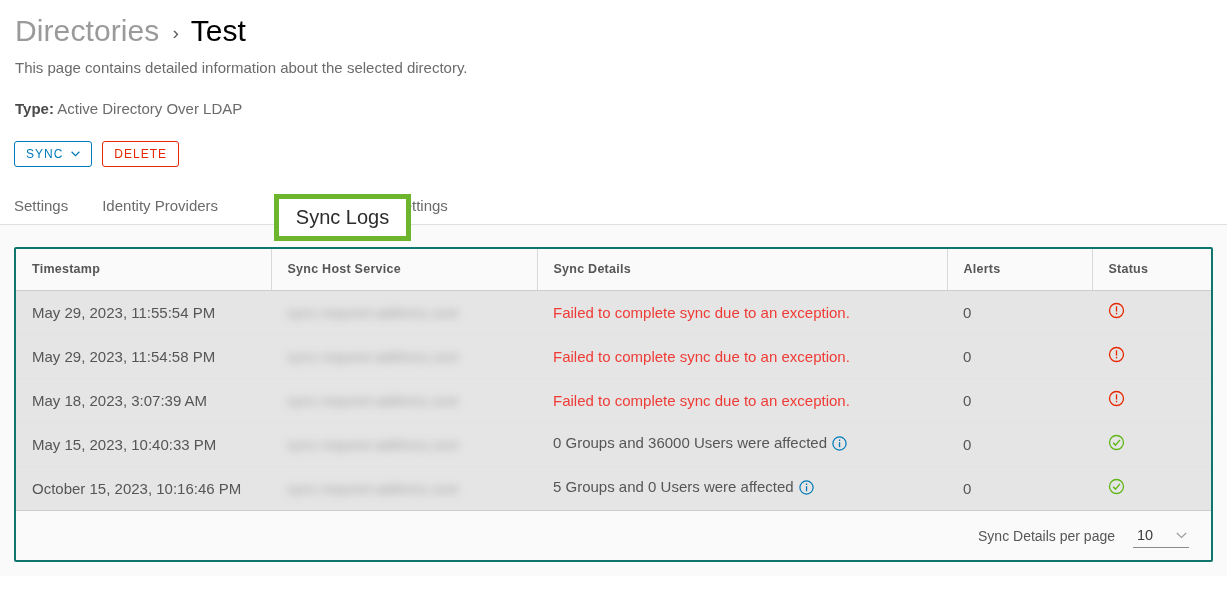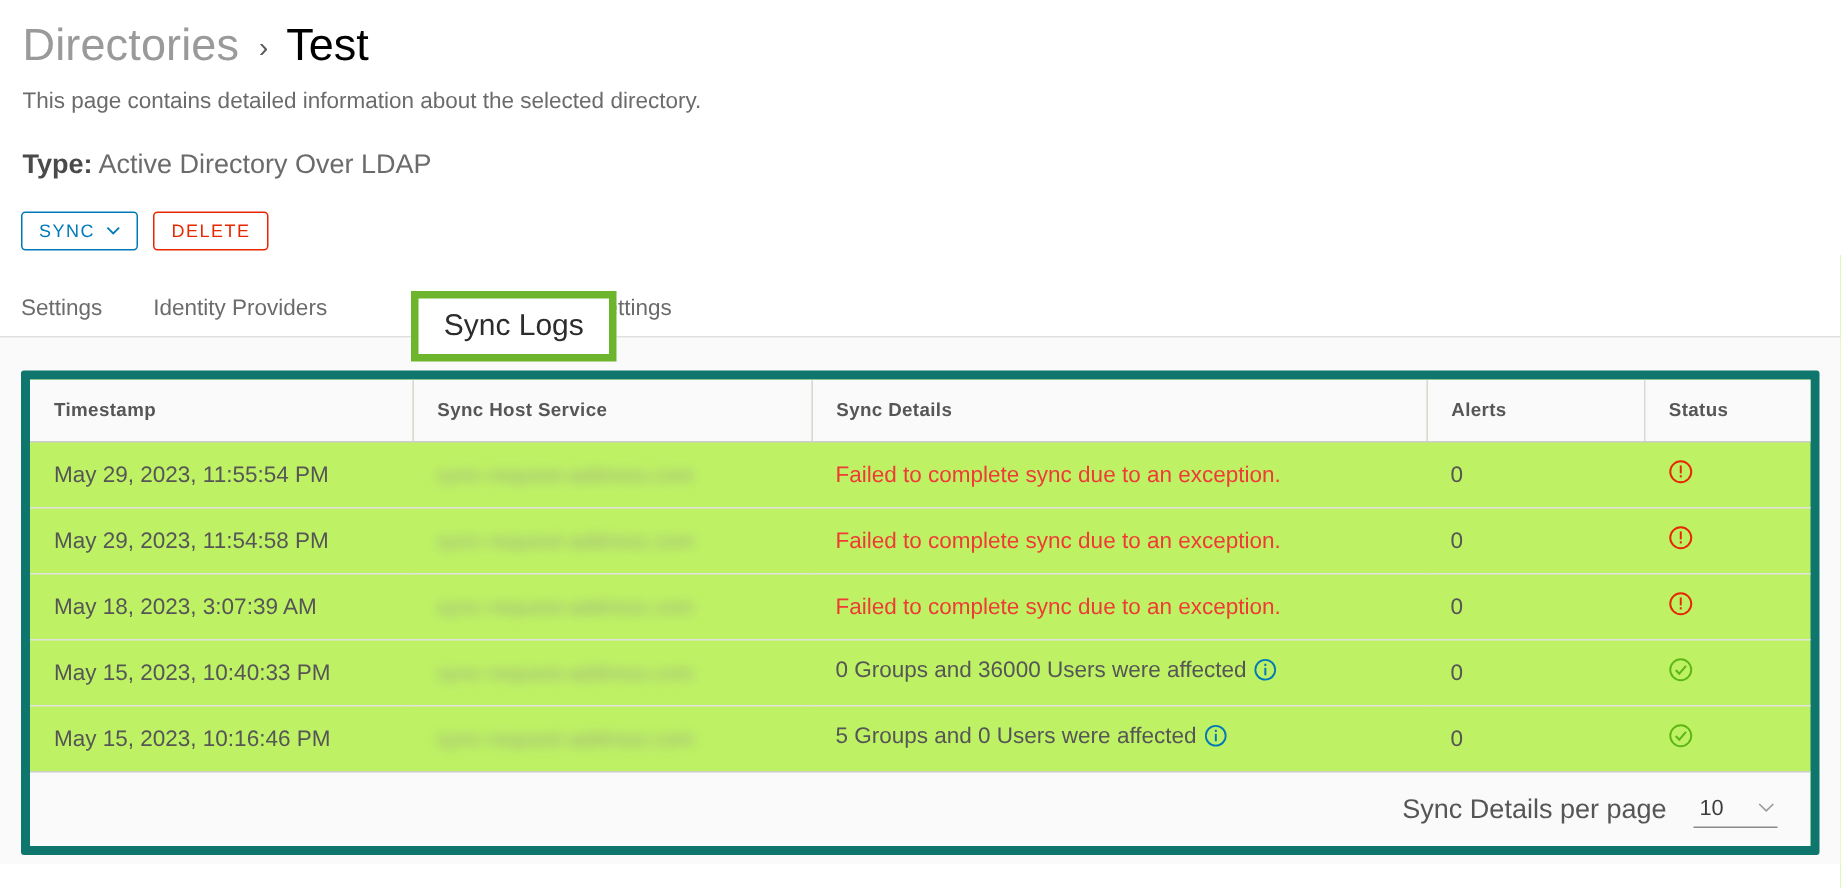--- a/index.html
+++ b/index.html
@@ -49,21 +49,21 @@
   }
 
   
   .page-desc {
     font-size: 15px;
     color: #6b6b6b;
     padding: 17px 0 0 15px;
     line-height: 18px;
   }
   .type-line {
-    font-size: 18px;
+    font-size: 15px;
     color: #6b6b6b;
     padding: 23px 0 0 15px;
     line-height: 18px;
   }
   .type-label {
     font-weight: bold;
     color: #4a4a4a;
   }
 
   
@@ -151,23 +151,23 @@
   
   .content {
     background: #fafafa;
     height: 351px;
     padding: 22px 14px 0 14px;
     box-sizing: border-box;
   }
 
   
   .table-wrap {
-    border: 6px solid #0f766e;
+    border: 2px solid #0f766e;
     border-radius: 2px;
-    background: #bef264;
+    background: #e5e5e5;
     overflow: hidden;
   }
   table.datagrid {
     width: 100%;
     border-collapse: collapse;
     table-layout: fixed;
   }
   table.datagrid th {
     background: #fafafa;
     font-size: 12.5px;
@@ -241,21 +241,21 @@
     background: #fafafa;
     border-top: 1px solid #cccccc;
     height: 50px;
     display: flex;
     align-items: center;
     justify-content: flex-end;
     padding-right: 22px;
     box-sizing: border-box;
   }
   .per-page-label {
-    font-size: 18px;
+    font-size: 14px;
     color: #565656;
     margin-right: 18px;
   }
   .per-page-select {
     display: inline-flex;
     align-items: center;
     justify-content: space-between;
     width: 56px;
     height: 25px;
     border-bottom: 1px solid #8a8a8a;
@@ -384,21 +384,21 @@
                     <rect x="6.9" y="6.2" width="1.3" height="5" fill="#0079b8"></rect>
                     <rect x="6.9" y="3.5" width="1.3" height="1.5" fill="#0079b8"></rect>
                   </svg></span></td>
               <td>0</td>
               <td><span class="status-icon"><svg width="17" height="17" viewBox="0 0 17 17" aria-hidden="true">
                     <circle cx="8.5" cy="8.5" r="7" fill="none" stroke="#5eb715" stroke-width="1.3"></circle>
                     <path d="M5.2 8.7 L7.5 11.1 L12 5.9" fill="none" stroke="#5eb715" stroke-width="1.4"></path>
                   </svg></span></td>
             </tr>
             <tr>
-              <td>May 15, 2023, 10:16:46 PM</td>
+              <td>October 15, 2023, 10:16:46 PM</td>
               <td><span class="host-redacted">sync-request-address.com</span></td>
               <td><span class="detail-ok">5 Groups and 0 Users were affected</span><span class="info-icon"><svg width="15" height="15" viewBox="0 0 15 15" aria-hidden="true">
                     <circle cx="7.5" cy="7.5" r="6.6" fill="none" stroke="#0079b8" stroke-width="1.2"></circle>
                     <rect x="6.9" y="6.2" width="1.3" height="5" fill="#0079b8"></rect>
                     <rect x="6.9" y="3.5" width="1.3" height="1.5" fill="#0079b8"></rect>
                   </svg></span></td>
               <td>0</td>
               <td><span class="status-icon"><svg width="17" height="17" viewBox="0 0 17 17" aria-hidden="true">
                     <circle cx="8.5" cy="8.5" r="7" fill="none" stroke="#5eb715" stroke-width="1.3"></circle>
                     <path d="M5.2 8.7 L7.5 11.1 L12 5.9" fill="none" stroke="#5eb715" stroke-width="1.4"></path>

